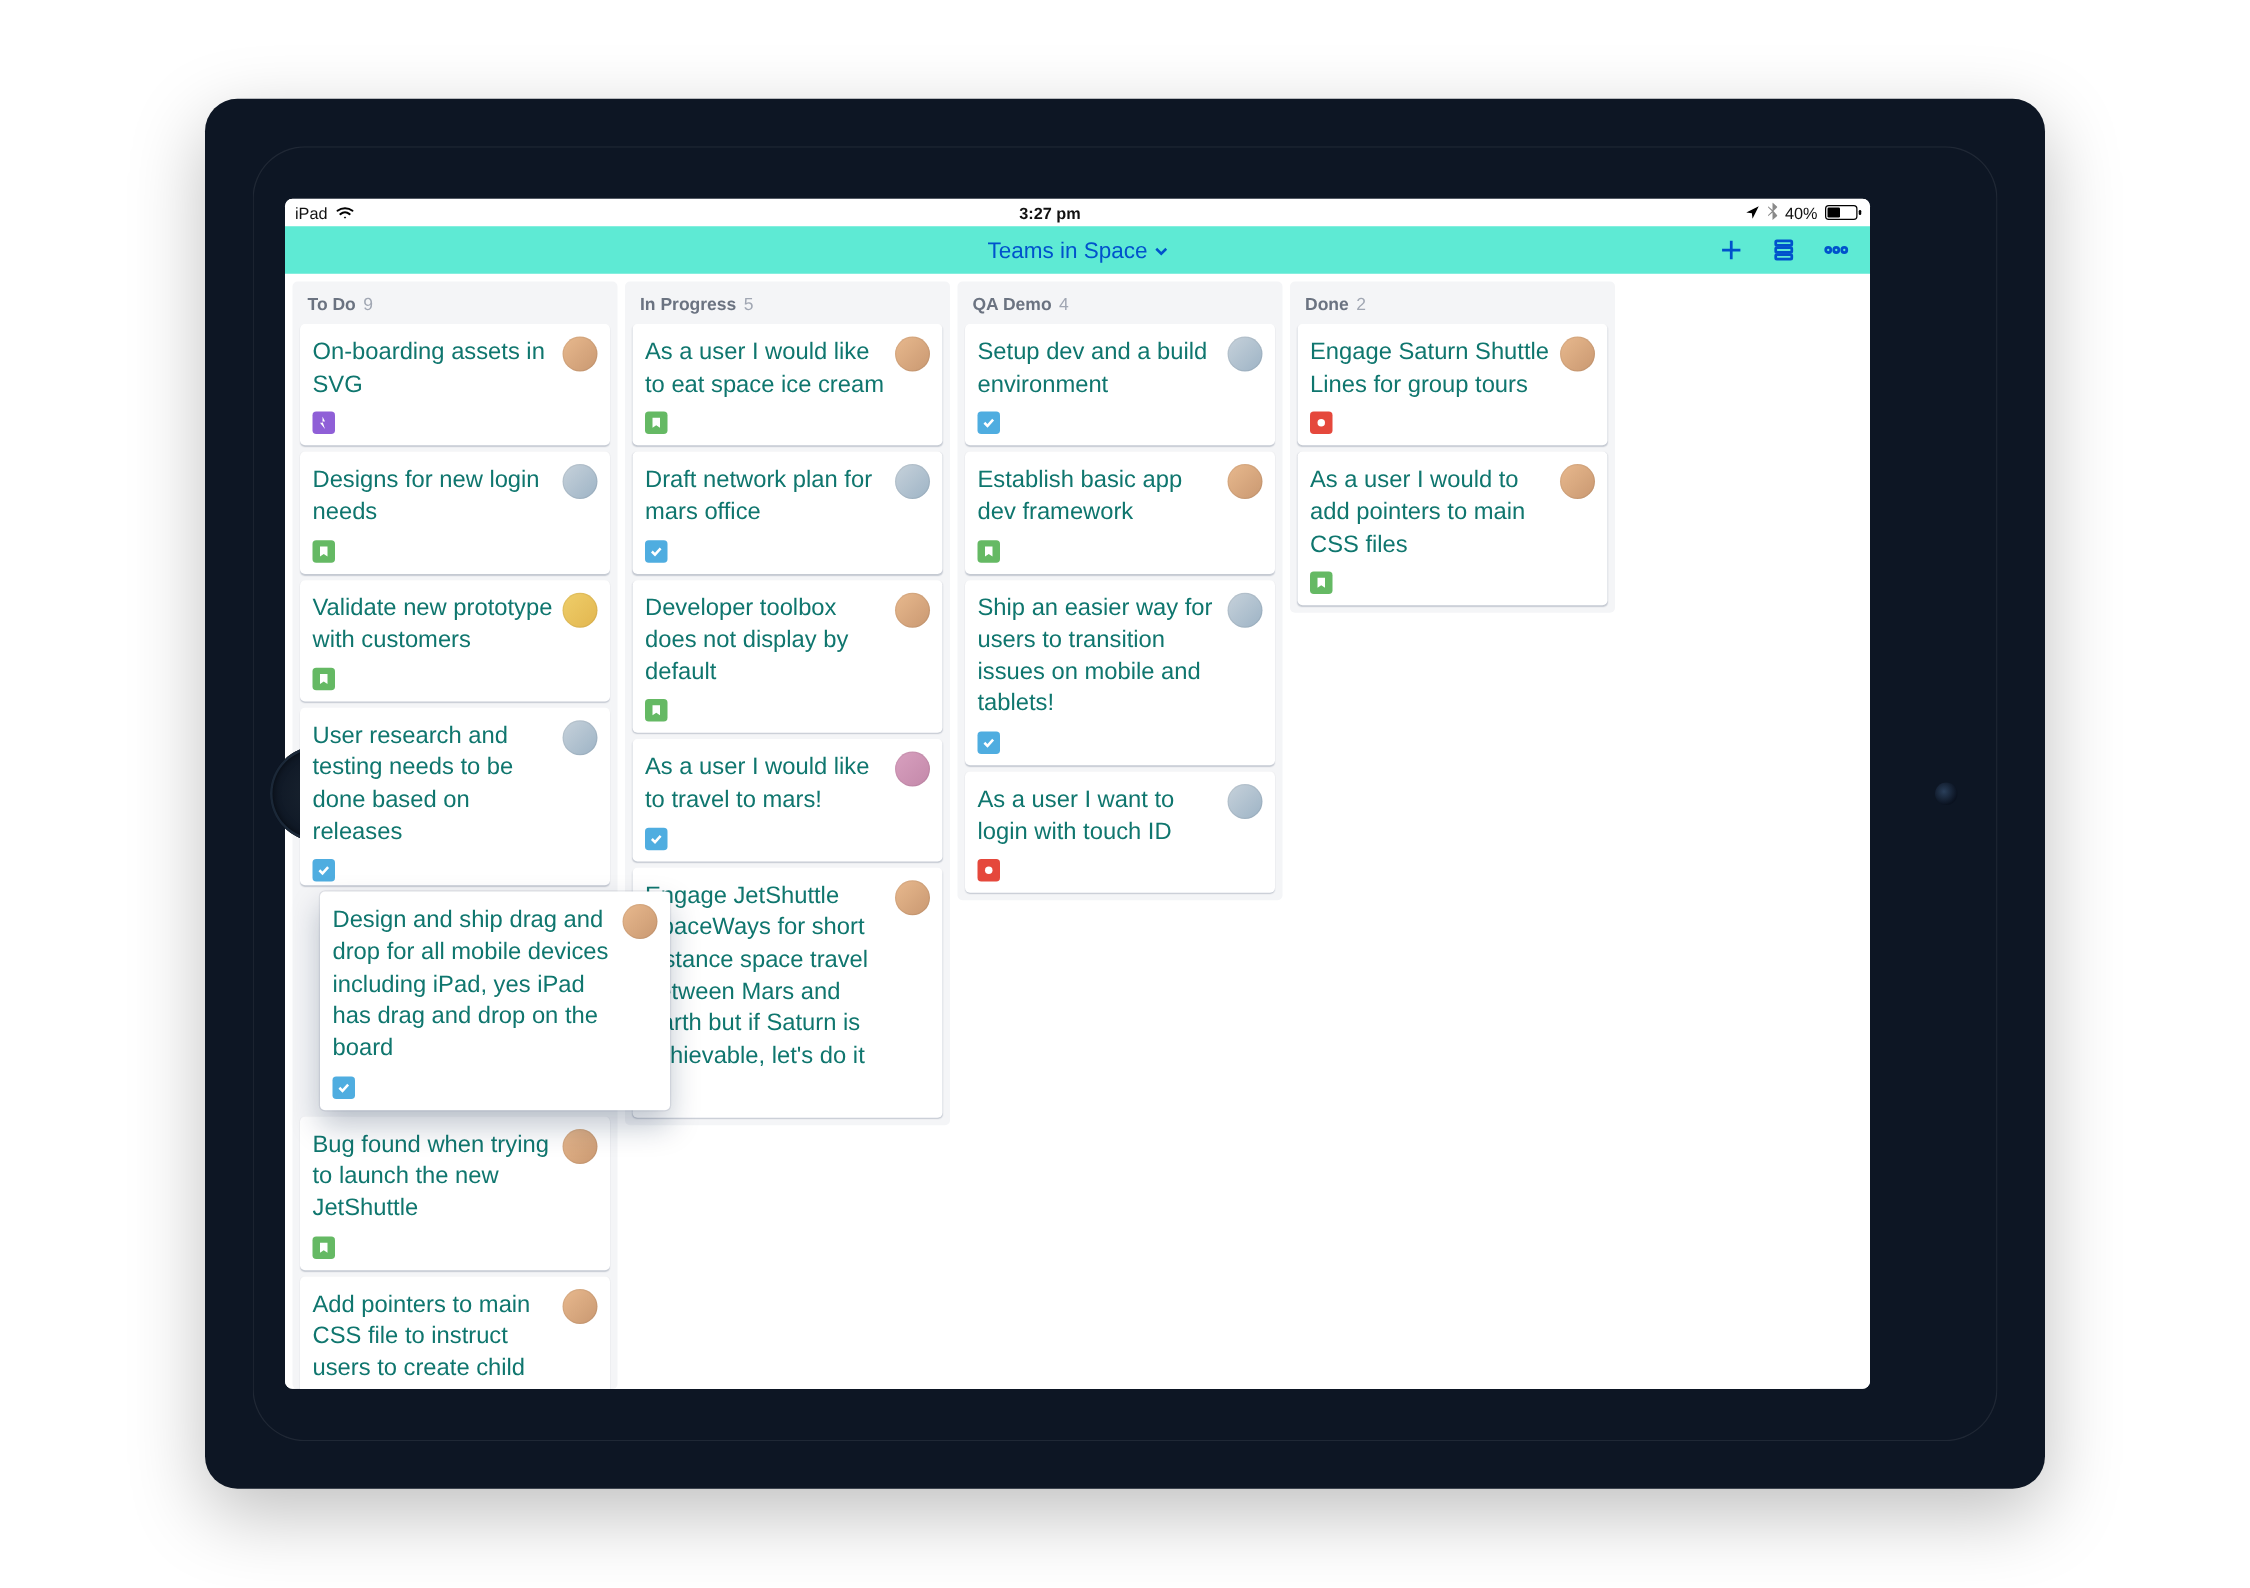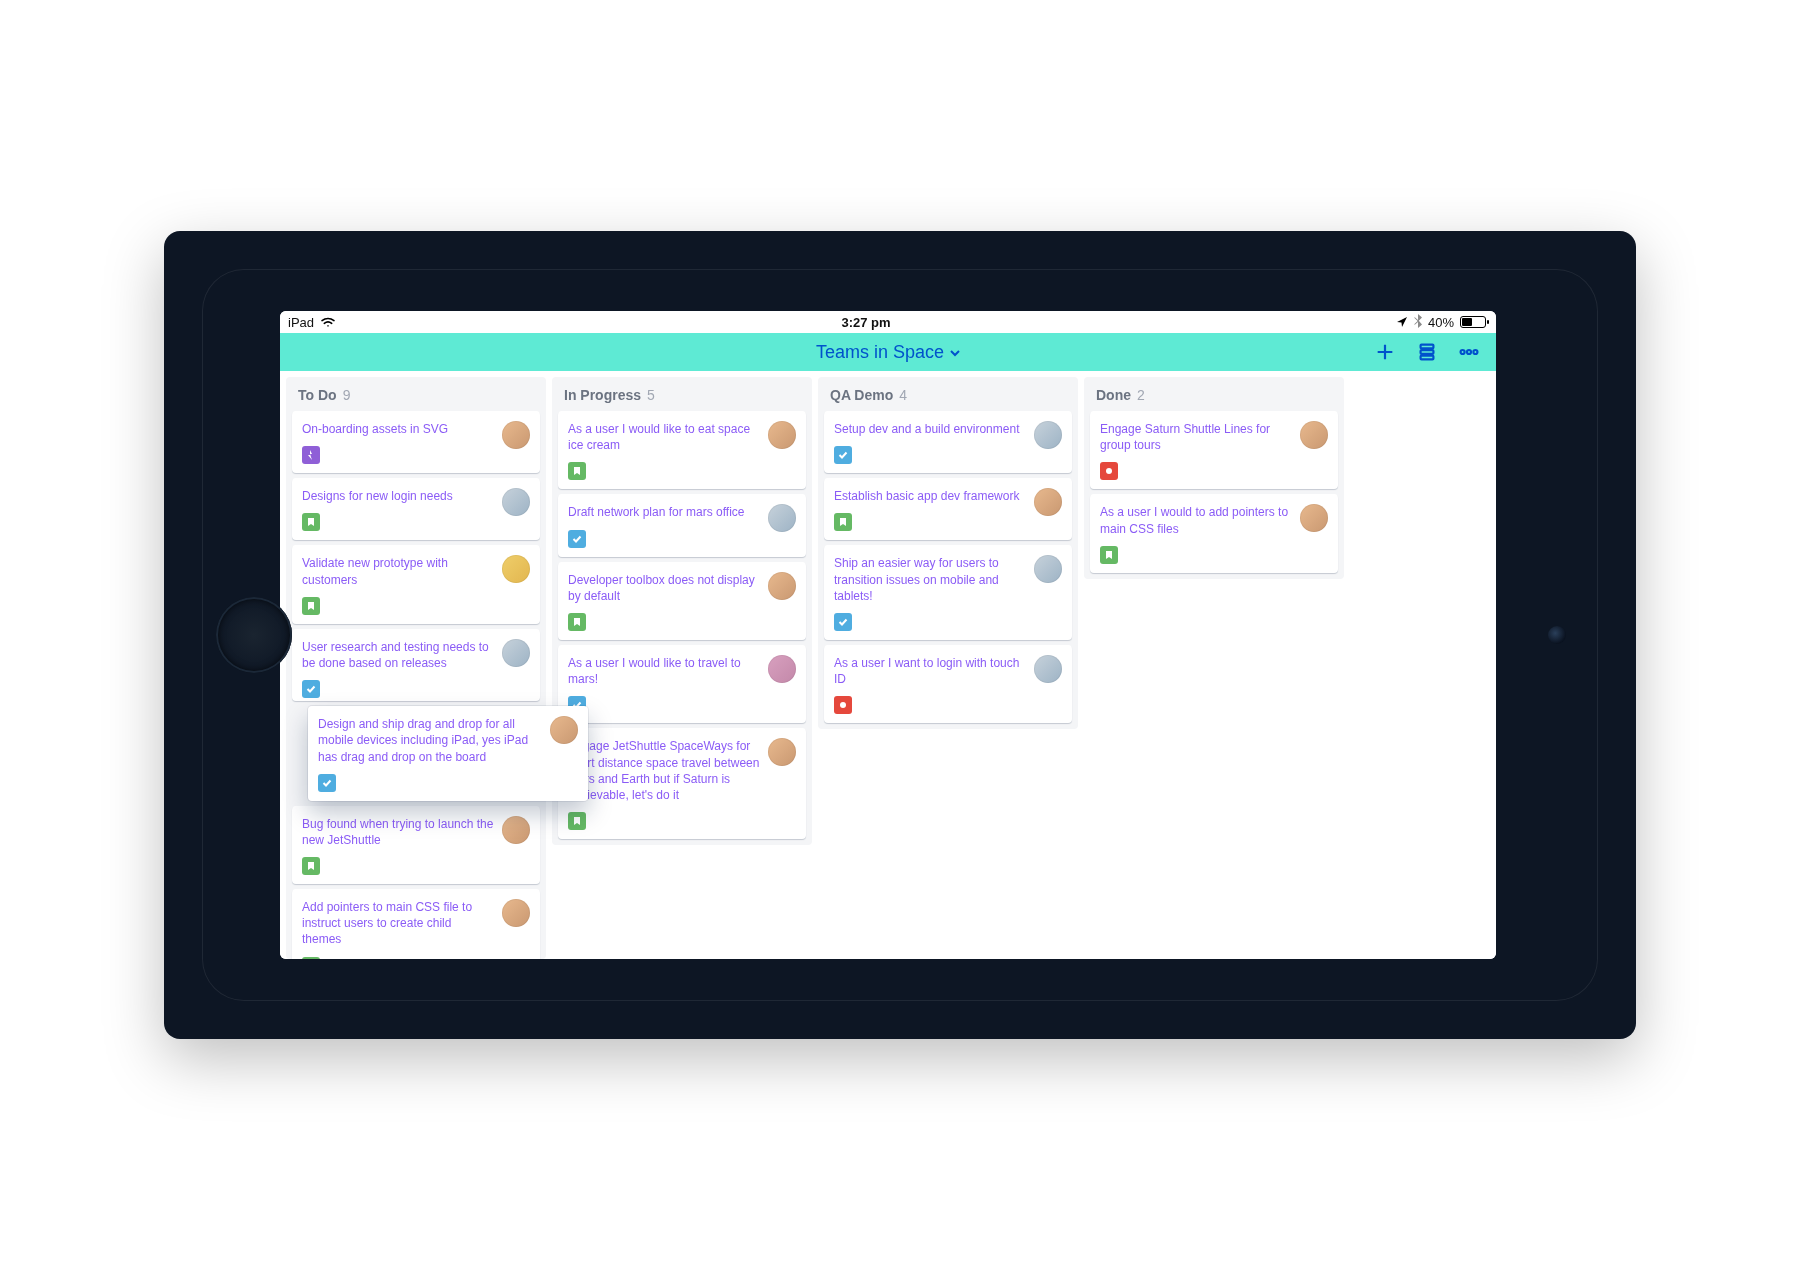--- a/index.html
+++ b/index.html
@@ -6,24 +6,24 @@
   html,body { margin:0; padding:0; height:100%; }
   body {
     font-family: -apple-system, "SF Pro Text","Helvetica Neue",Arial,sans-serif;
     background:#fff;
     display:flex; align-items:center; justify-content:center;
     min-height:1270px; width:1800px;
   }
 
   
   .device {
-    width:1472px; height:808px;
+    width:1472px; height:1112px;
     background:#0d1624;
-    border-radius:16px;
-    padding:80px 140px 80px 116px;
+    border-radius:26px;
+    padding:80px 140px 80px 64px;
     position:relative;
     box-shadow:0 20px 60px rgba(0,0,0,.25);
   }
   .device-inner-shadow{
     position:absolute; inset:38px; border-radius:42px;
     box-shadow:inset 0 0 0 1px rgba(255,255,255,.08);
     pointer-events:none;
   }
   .home-button{
     position:absolute; left:52px; top:50%; transform:translateY(-50%);
@@ -100,21 +100,21 @@
   .cards{display:flex;flex-direction:column;gap:5px;overflow:visible;}
   .card{
     background:#fff; border-radius:4px; padding:10px 10px 8px 10px;
     box-shadow:0 1px 1px rgba(9,30,66,.2);
     position:relative; cursor:pointer;
   }
   .card.elevated{
     box-shadow:0 12px 24px rgba(9,30,66,.25), 0 0 0 1px rgba(9,30,66,.08);
     z-index:10; width:280px; margin-left:16px;
   }
-  .card-title{font-size:12px; line-height:1.35; color:#8b5cf6; margin:0 0 8px 0; padding-right:36px;}
+  .card-title{font-size:19px; line-height:1.35; color:#0f766e; margin:0 0 8px 0; padding-right:36px;}
   .card-type{
     width:18px;height:18px;border-radius:3px;display:inline-flex;align-items:center;justify-content:center;
     color:#fff;
   }
   .card-type svg{width:10px;height:10px;}
   .type-story{background:#65b964;}
   .type-task{background:#4fade0;}
   .type-epic{background:#8f5fd7;}
   .type-bug{background:#e5483c;}
   .avatar{

